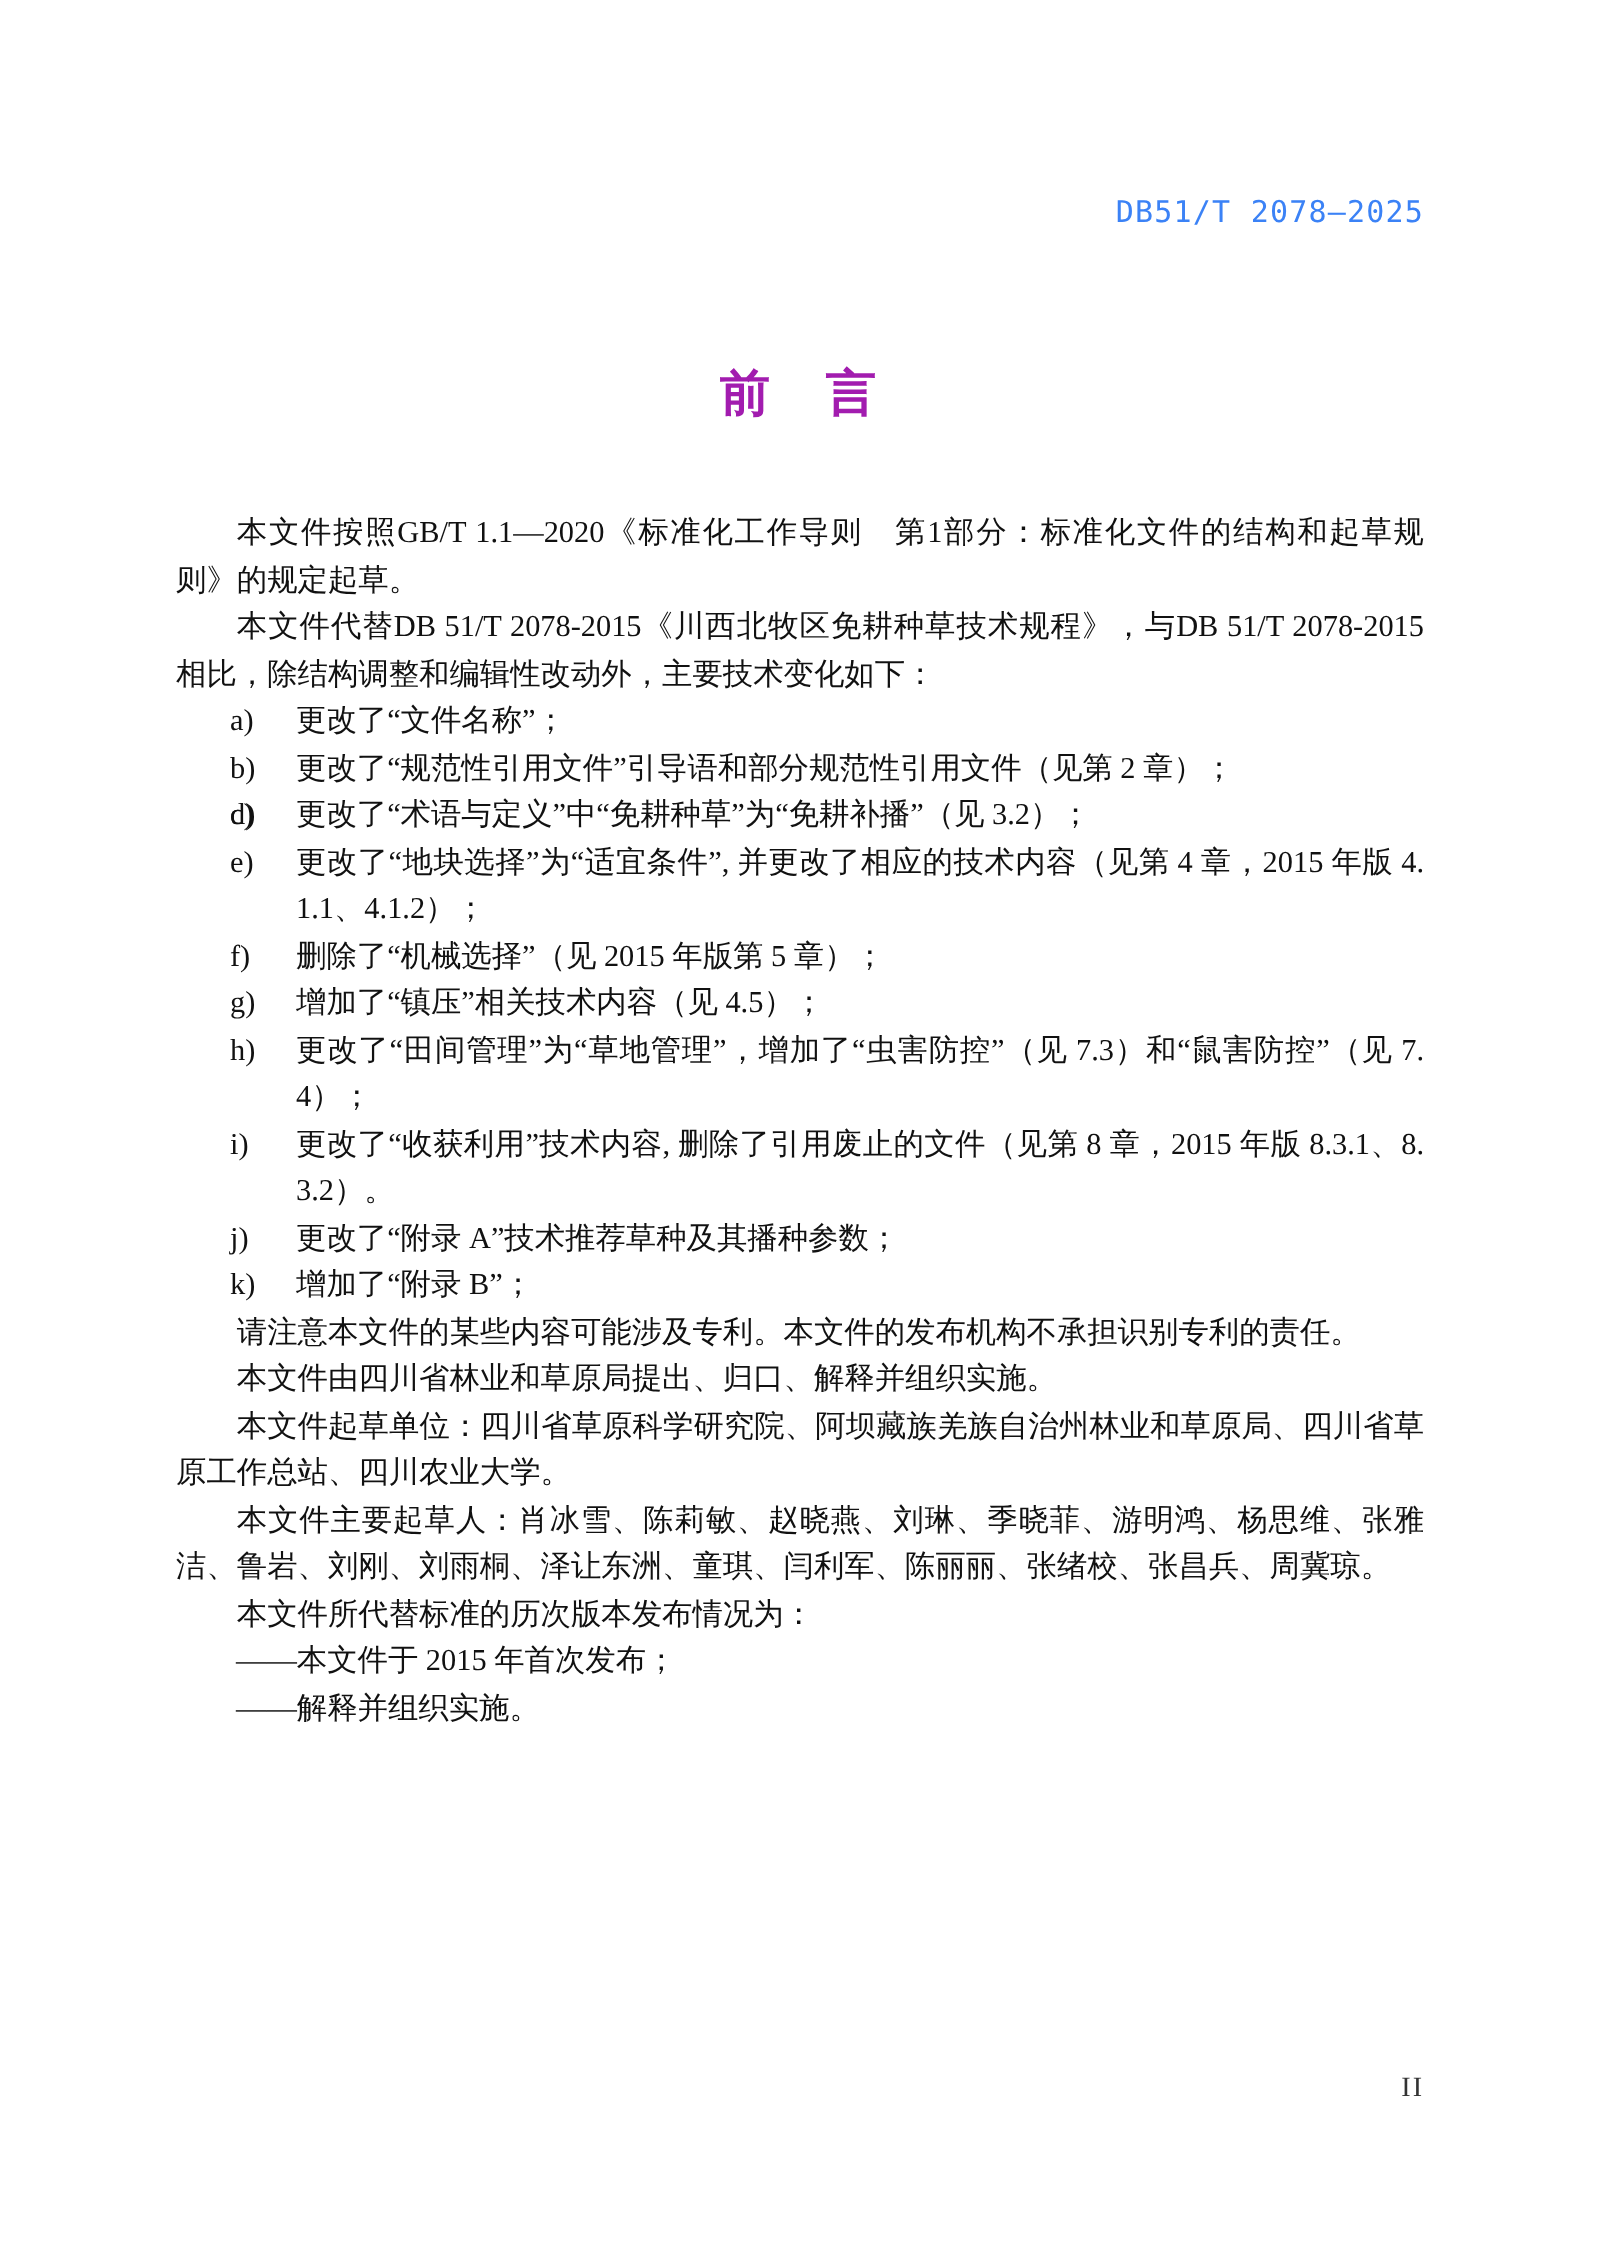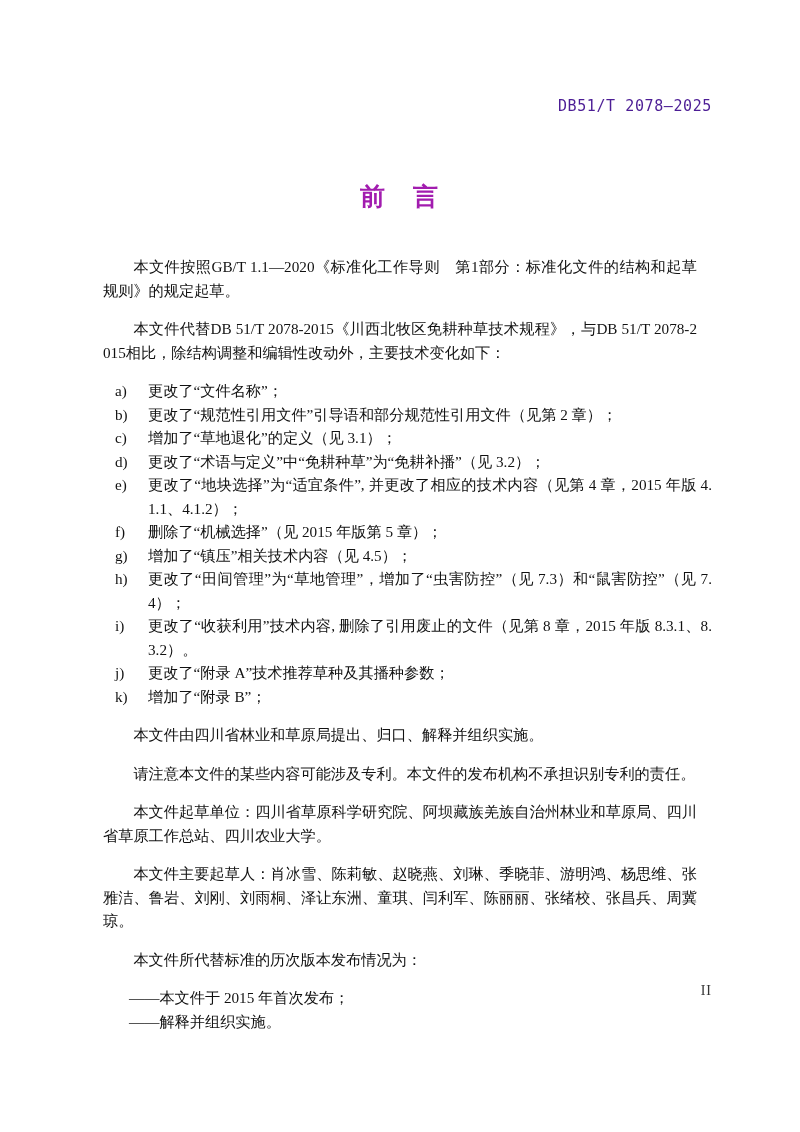--- a/index.html
+++ b/index.html
@@ -24,21 +24,21 @@
   .page-header {
     position: absolute;
     top: 97px;
     left: 88px;
     right: 88px;
     height: 22px;
     text-align: right;
     font-family: "DejaVu Sans Mono", "Liberation Mono", monospace;
     font-size: 15px;
     letter-spacing: 0.6px;
-    color: #4c1d95;
+    color: #3b82f6;
     white-space: nowrap;
   }
   
   .content {
     position: absolute;
     top: 180px;
     left: 88px;
     width: 624px;
   }
   .doc-title {
@@ -48,21 +48,21 @@
     text-align: center;
     letter-spacing: 2px;
     margin: 0 0 42px 0;
     color: #a21caf;
   }
   .doc-title .gap {
     display: inline-block;
     width: 26px;
   }
   p.para {
-    margin: 15px;
+    margin: 0;
     font-size: 15.2px;
     line-height: 23.5px;
     text-align: justify;
     text-justify: inter-ideograph;
     text-indent: 2em;
     color: #111;
     word-break: break-all;
   }
   
   ol.change-list {
@@ -85,35 +85,35 @@
     left: 27px;
     top: 0;
     width: 30px;
     font-family: "Liberation Serif", "DejaVu Serif", serif;
     font-size: 15.2px;
     color: #111;
   }
   
   ul.history-list {
     list-style: none;
-    margin: 11px;
+    margin: 0;
     padding: 0;
   }
   ul.history-list li {
     font-size: 15.2px;
     line-height: 23.5px;
     padding-left: 30px;
     color: #111;
   }
   
   .page-footer {
     position: absolute;
     left: 88px;
     right: 88px;
-    top: 983px;
+    top: 1037px;
     text-align: right;
     font-family: "Liberation Serif", "DejaVu Serif", serif;
     font-size: 14px;
     color: #333;
     letter-spacing: 1px;
   }
 </style>
 </head>
 <body>
 
@@ -130,21 +130,21 @@
     <p class="para">本文件代替DB 51/T 2078-2015《川西北牧区免耕种草技术规程》，与DB 51/T 2078-2015相比，除结构调整和编辑性改动外，主要技术变化如下：</p>
 
     <ol class="change-list">
       <li>
         <span class="marker">a)</span><span>更改了“文件名称”；</span>
       </li>
       <li>
         <span class="marker">b)</span><span>更改了“规范性引用文件”引导语和部分规范性引用文件（见第 2 章）；</span>
       </li>
       <li>
-        <span class="marker">c)</span><span>增加了“草地退化”的定义（见 3.1）；</span>
+        <span class="marker">c)</span>
       </li>
       <li>
         <span class="marker">d)</span><span>更改了“术语与定义”中“免耕种草”为“免耕补播”（见 3.2）；</span>
       </li>
       <li>
         <span class="marker">e)</span><span>更改了“地块选择”为“适宜条件”, 并更改了相应的技术内容（见第 4 章，2015 年版 4.1.1、4.1.2）；</span>
       </li>
       <li>
         <span class="marker">f)</span><span>删除了“机械选择”（见 2015 年版第 5 章）；</span>
       </li>
@@ -158,23 +158,23 @@
         <span class="marker">i)</span><span>更改了“收获利用”技术内容, 删除了引用废止的文件（见第 8 章，2015 年版 8.3.1、8.3.2）。</span>
       </li>
       <li>
         <span class="marker">j)</span><span>更改了“附录 A”技术推荐草种及其播种参数；</span>
       </li>
       <li>
         <span class="marker">k)</span><span>增加了“附录 B”；</span>
       </li>
     </ol>
 
+    <p class="para">请注意本文件的某些内容可能涉及专利。本文件的发布机构不承担识别专利的责任。</p>
+
     <p class="para">本文件由四川省林业和草原局提出、归口、解释并组织实施。</p>
-
-    <p class="para">请注意本文件的某些内容可能涉及专利。本文件的发布机构不承担识别专利的责任。</p>
 
     <p class="para">本文件起草单位：四川省草原科学研究院、阿坝藏族羌族自治州林业和草原局、四川省草原工作总站、四川农业大学。</p>
 
     <p class="para">本文件主要起草人：肖冰雪、陈莉敏、赵晓燕、刘琳、季晓菲、游明鸿、杨思维、张雅洁、鲁岩、刘刚、刘雨桐、泽让东洲、童琪、闫利军、陈丽丽、张绪校、张昌兵、周冀琼。</p>
 
     <p class="para">本文件所代替标准的历次版本发布情况为：</p>
 
     <ul class="history-list">
       <li>——本文件于 2015 年首次发布；</li>
       <li>——解释并组织实施。</li>

